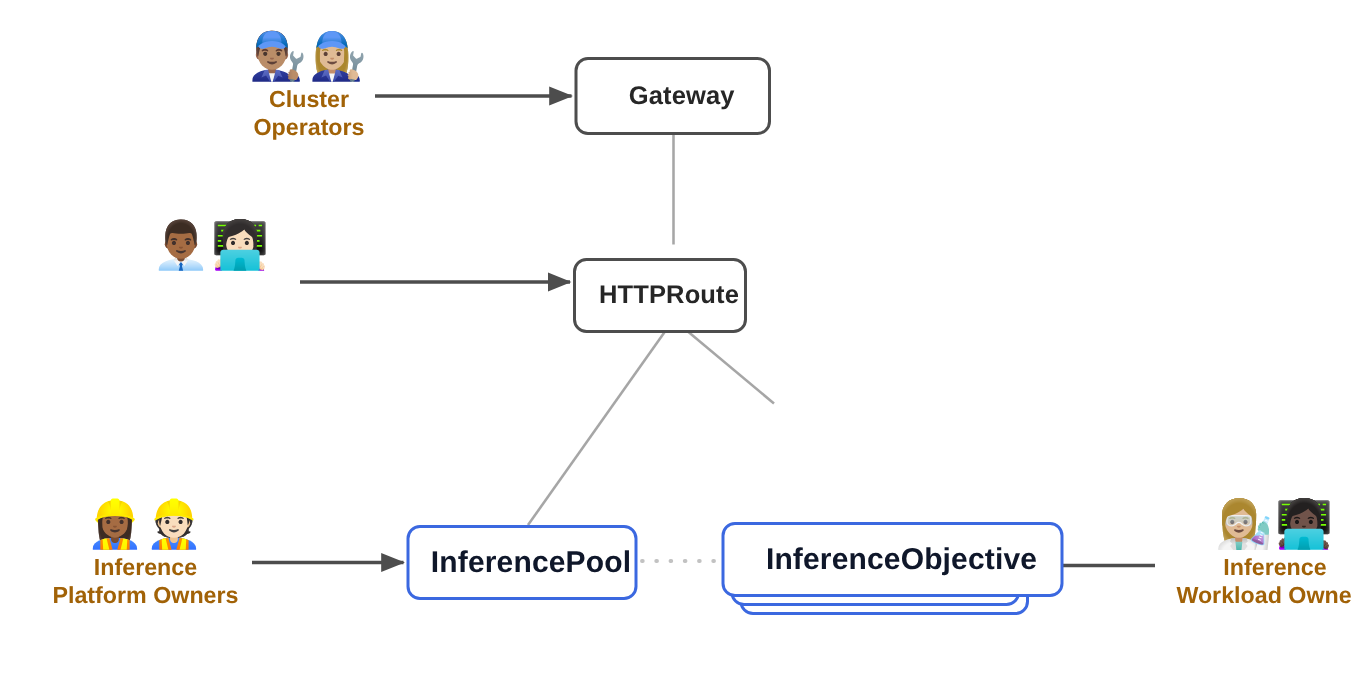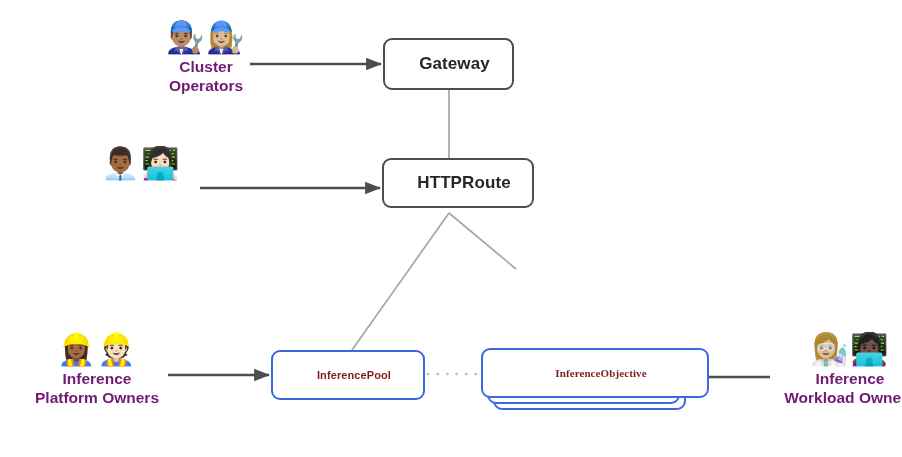--- a/index.html
+++ b/index.html
@@ -47,22 +47,22 @@
     border: 2.2px solid #4d4d4d;
   }
   .node.gray .node-label {
     color: #262626;
     font-size: 17px;
   }
   .node.blue {
     border: 2.2px solid #3b68e0;
   }
   .node.blue .node-label {
-    color: #7f1d1d;
-    font-size: 11px;
+    color: #0f172a;
+    font-size: 20px;
   }
 
   
   .stack {
     position: absolute;
   }
   .stack .sheet {
     position: absolute;
     box-sizing: border-box;
     border: 2.2px solid #3b68e0;
@@ -81,21 +81,21 @@
   .persona .emoji {
     font-size: 31px;
     line-height: 1;
     letter-spacing: 1px;
     white-space: nowrap;
   }
   .persona .persona-label {
     margin-top: 5px;
     font-size: 15.5px;
     font-weight: bold;
-    color: #701a75;
+    color: #a16207;
     line-height: 1.22;
     white-space: pre-line;
   }
 </style>
 </head>
 <body>
 
 <div id="canvas">
 
   <svg id="edges" viewBox="0 0 902 457" xmlns="http://www.w3.org/2000/svg">
@@ -115,33 +115,33 @@
         <line x1="200" y1="188" x2="380" y2="188" stroke="#4d4d4d" stroke-width="2.4" marker-end="url(#arrowhead)"></line>
         <line x1="168" y1="375" x2="269" y2="375" stroke="#4d4d4d" stroke-width="2.4" marker-end="url(#arrowhead)"></line>
         <line x1="770" y1="377" x2="684" y2="377" stroke="#4d4d4d" stroke-width="2.4" marker-end="url(#arrowhead)"></line>
       </g>
   </svg>
 
   <div class="node gray" style="left:383px; top:38px; width:131px; height:52px;">
     <span class="node-label">Gateway</span>
   </div>
 
-  <div class="node gray" style="left:382px; top:158px; width:152px; height:50px;">
+  <div class="node gray" style="left:382px; top:172px; width:116px; height:50px;">
     <span class="node-label">HTTPRoute</span>
   </div>
 
 
   <div class="node blue" style="left:271px; top:350px; width:154px; height:50px;">
     <span class="node-label">InferencePool</span>
   </div>
 
   <div class="stack" style="left:481px; top:348px; width:210px; height:68px;">
     <div class="sheet" style="left:12px; top:12px; width:193px; height:50px;"></div>
     <div class="sheet" style="left:6px; top:6px; width:193px; height:50px;"></div>
-    <div class="node blue" style="left:0px; top:0px; width:228px; height:50px;font-family:Liberation Serif, serif;">
+    <div class="node blue" style="left:0px; top:0px; width:228px; height:50px;">
       <span class="node-label">InferenceObjective</span>
     </div>
   </div>
 
   <div class="persona" style="left:150px; top:22px; width:112px;">
     <span class="emoji">👨🏽‍🔧👩🏼‍🔧</span>
     <span class="persona-label">Cluster
 Operators</span>
   </div>
 

